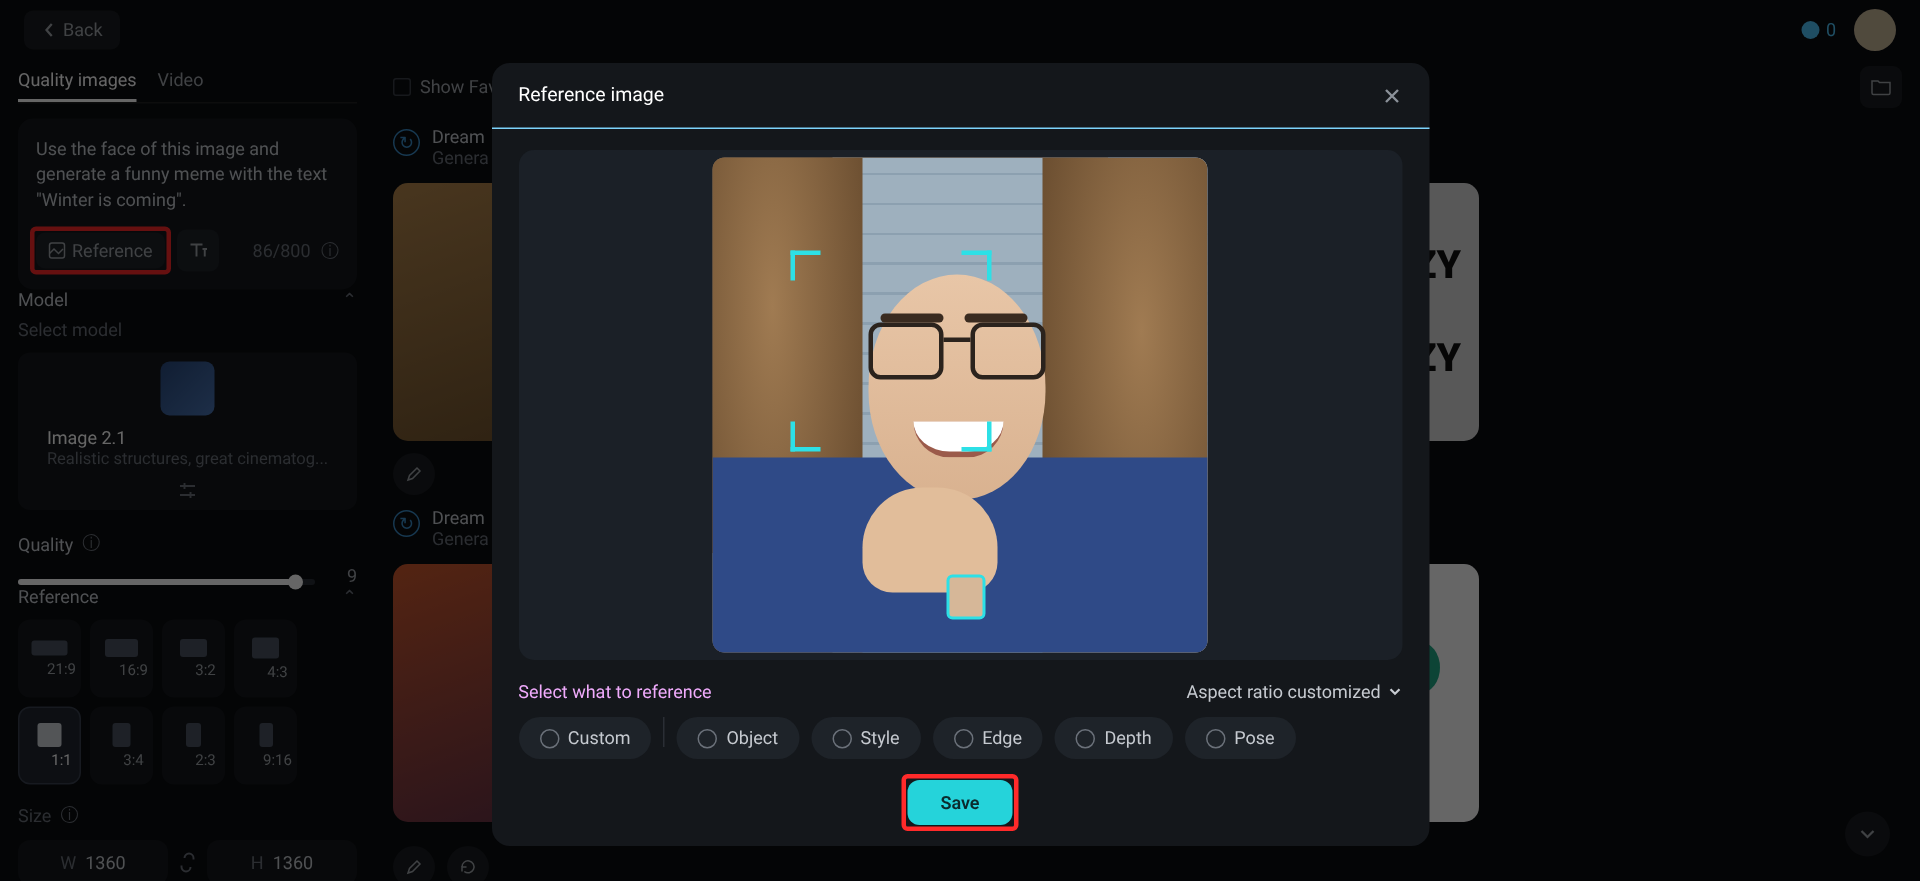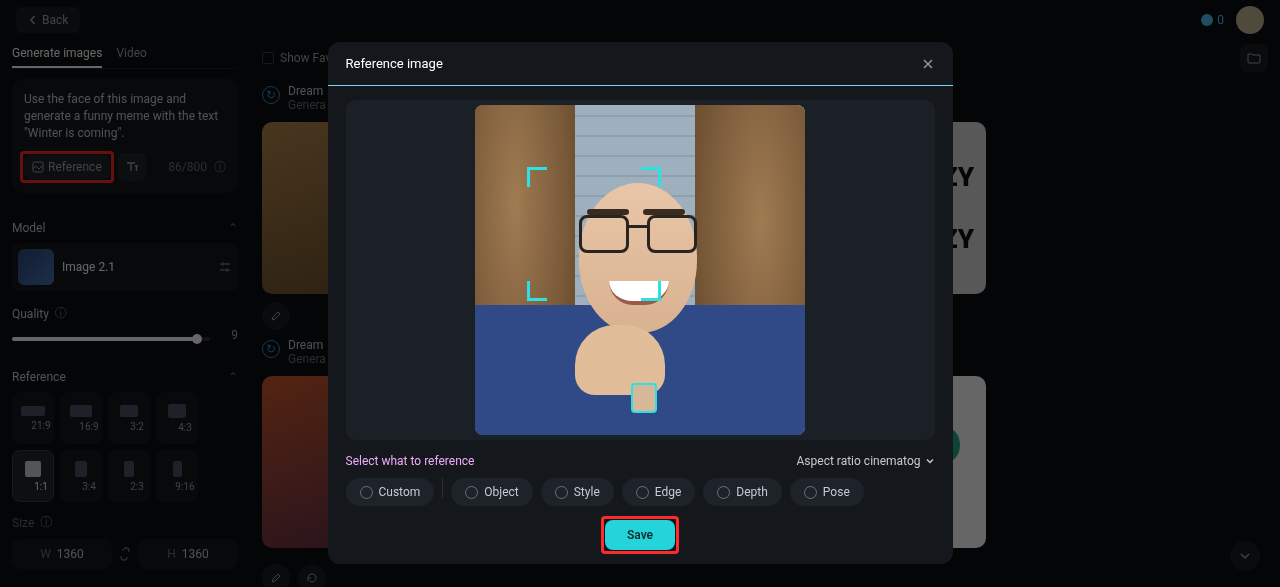--- a/index.html
+++ b/index.html
@@ -120,36 +120,37 @@
       border-radius: 6px;
       width: 28px; height:28px;
       display:flex; align-items:center; justify-content:center;
       cursor: pointer;
     }
     .counter-row { color:#6b717a;}
     .section-header {
       display:flex;
       justify-content: space-between;
       align-items:center;
-      margin-top: 28px;
+      margin-top: 0;
       color:#c6cad0;
     }
     .chev { color:#6b717a;}
     .section-sub {
       color:#6b717a;
       margin-top: 6px;
     }
     .model-row {
       display:flex;
       align-items:center;
       background:#15181c;
       border-radius:8px;
       margin-top:8px;
       padding:6px;
       gap:8px;
+      flex-direction:column;
     }
     .model-thumb {
       width:36px;height:36px;border-radius:6px;
       background: linear-gradient(135deg,#2a4a7e,#4a74b4);
     }
     .model-text { flex:1;}
     .model-name { color:#fff;}
     .model-desc {color:#6b717a; font-size:11px;}
     .sliders-icon{color:#6b717a;}
     .quality-row {
@@ -272,21 +273,21 @@
       <span class="credit-icon"></span>
       <span>0</span>
     </div>
     <div class="avatar"></div>
   </div>
 </div>
 
 <div class="main-layout">
   <div class="sidebar">
     <div class="tabs">
-      <div class="tab active">Generate images</div>
+      <div class="tab active">Quality images</div>
       <div class="tab">Video</div>
     </div>
 
     <div class="prompt-box">
       <div class="text">Use the face of this image and generate a funny meme with the text "Winter is coming".</div>
       <div class="prompt-tools">
         <div class="tool-row">
           <div class="ref-btn highlight-red">
             <svg class="ref-icon" viewBox="0 0 12 12">
                 <rect x="1" y="1" width="10" height="10" rx="1.5" stroke="#a0a5ab" fill="none"></rect>
@@ -304,24 +305,26 @@
           <span>86/800</span>
           <span style="margin-left:4px;">ⓘ</span>
         </div>
       </div>
     </div>
 
     <div class="section-header">
       <span>Model</span>
       <span class="chev">⌃</span>
     </div>
+    <div class="section-sub">Select model</div>
     <div class="model-row">
       <div class="model-thumb"></div>
       <div class="model-text">
         <div class="model-name">Image 2.1</div>
+        <div class="model-desc">Realistic structures, great cinematog...</div>
       </div>
       <div class="sliders-icon">
         <svg width="14" height="14" viewBox="0 0 14 14">
             <path d="M2 4h10M2 10h10M5 2v4M9 8v4" stroke="#6b717a" fill="none" stroke-width="1.3"></path>
           </svg>
       </div>
     </div>
 
     <div class="quality-row">
       <span>Quality</span>
@@ -509,21 +512,21 @@
             <div class="corner tr"></div>
             <div class="corner bl"></div>
             <div class="corner br"></div>
         </div>
       </div>
     </div>
 
     <div class="select-row">
       <div class="select-label">Select what to reference</div>
       <div class="aspect-custom">
-        <span>Aspect ratio cinematog</span>
+        <span>Aspect ratio customized</span>
         <svg width="10" height="10" viewBox="0 0 10 10">
             <path d="M2 3.5L5 6.5 8 3.5" stroke="#c6cad0" fill="none" stroke-width="1.5"></path>
           </svg>
       </div>
     </div>
 
     <div class="chip-row">
       <div class="chip">
           <span class="radio"></span>
           <span>Custom</span>

